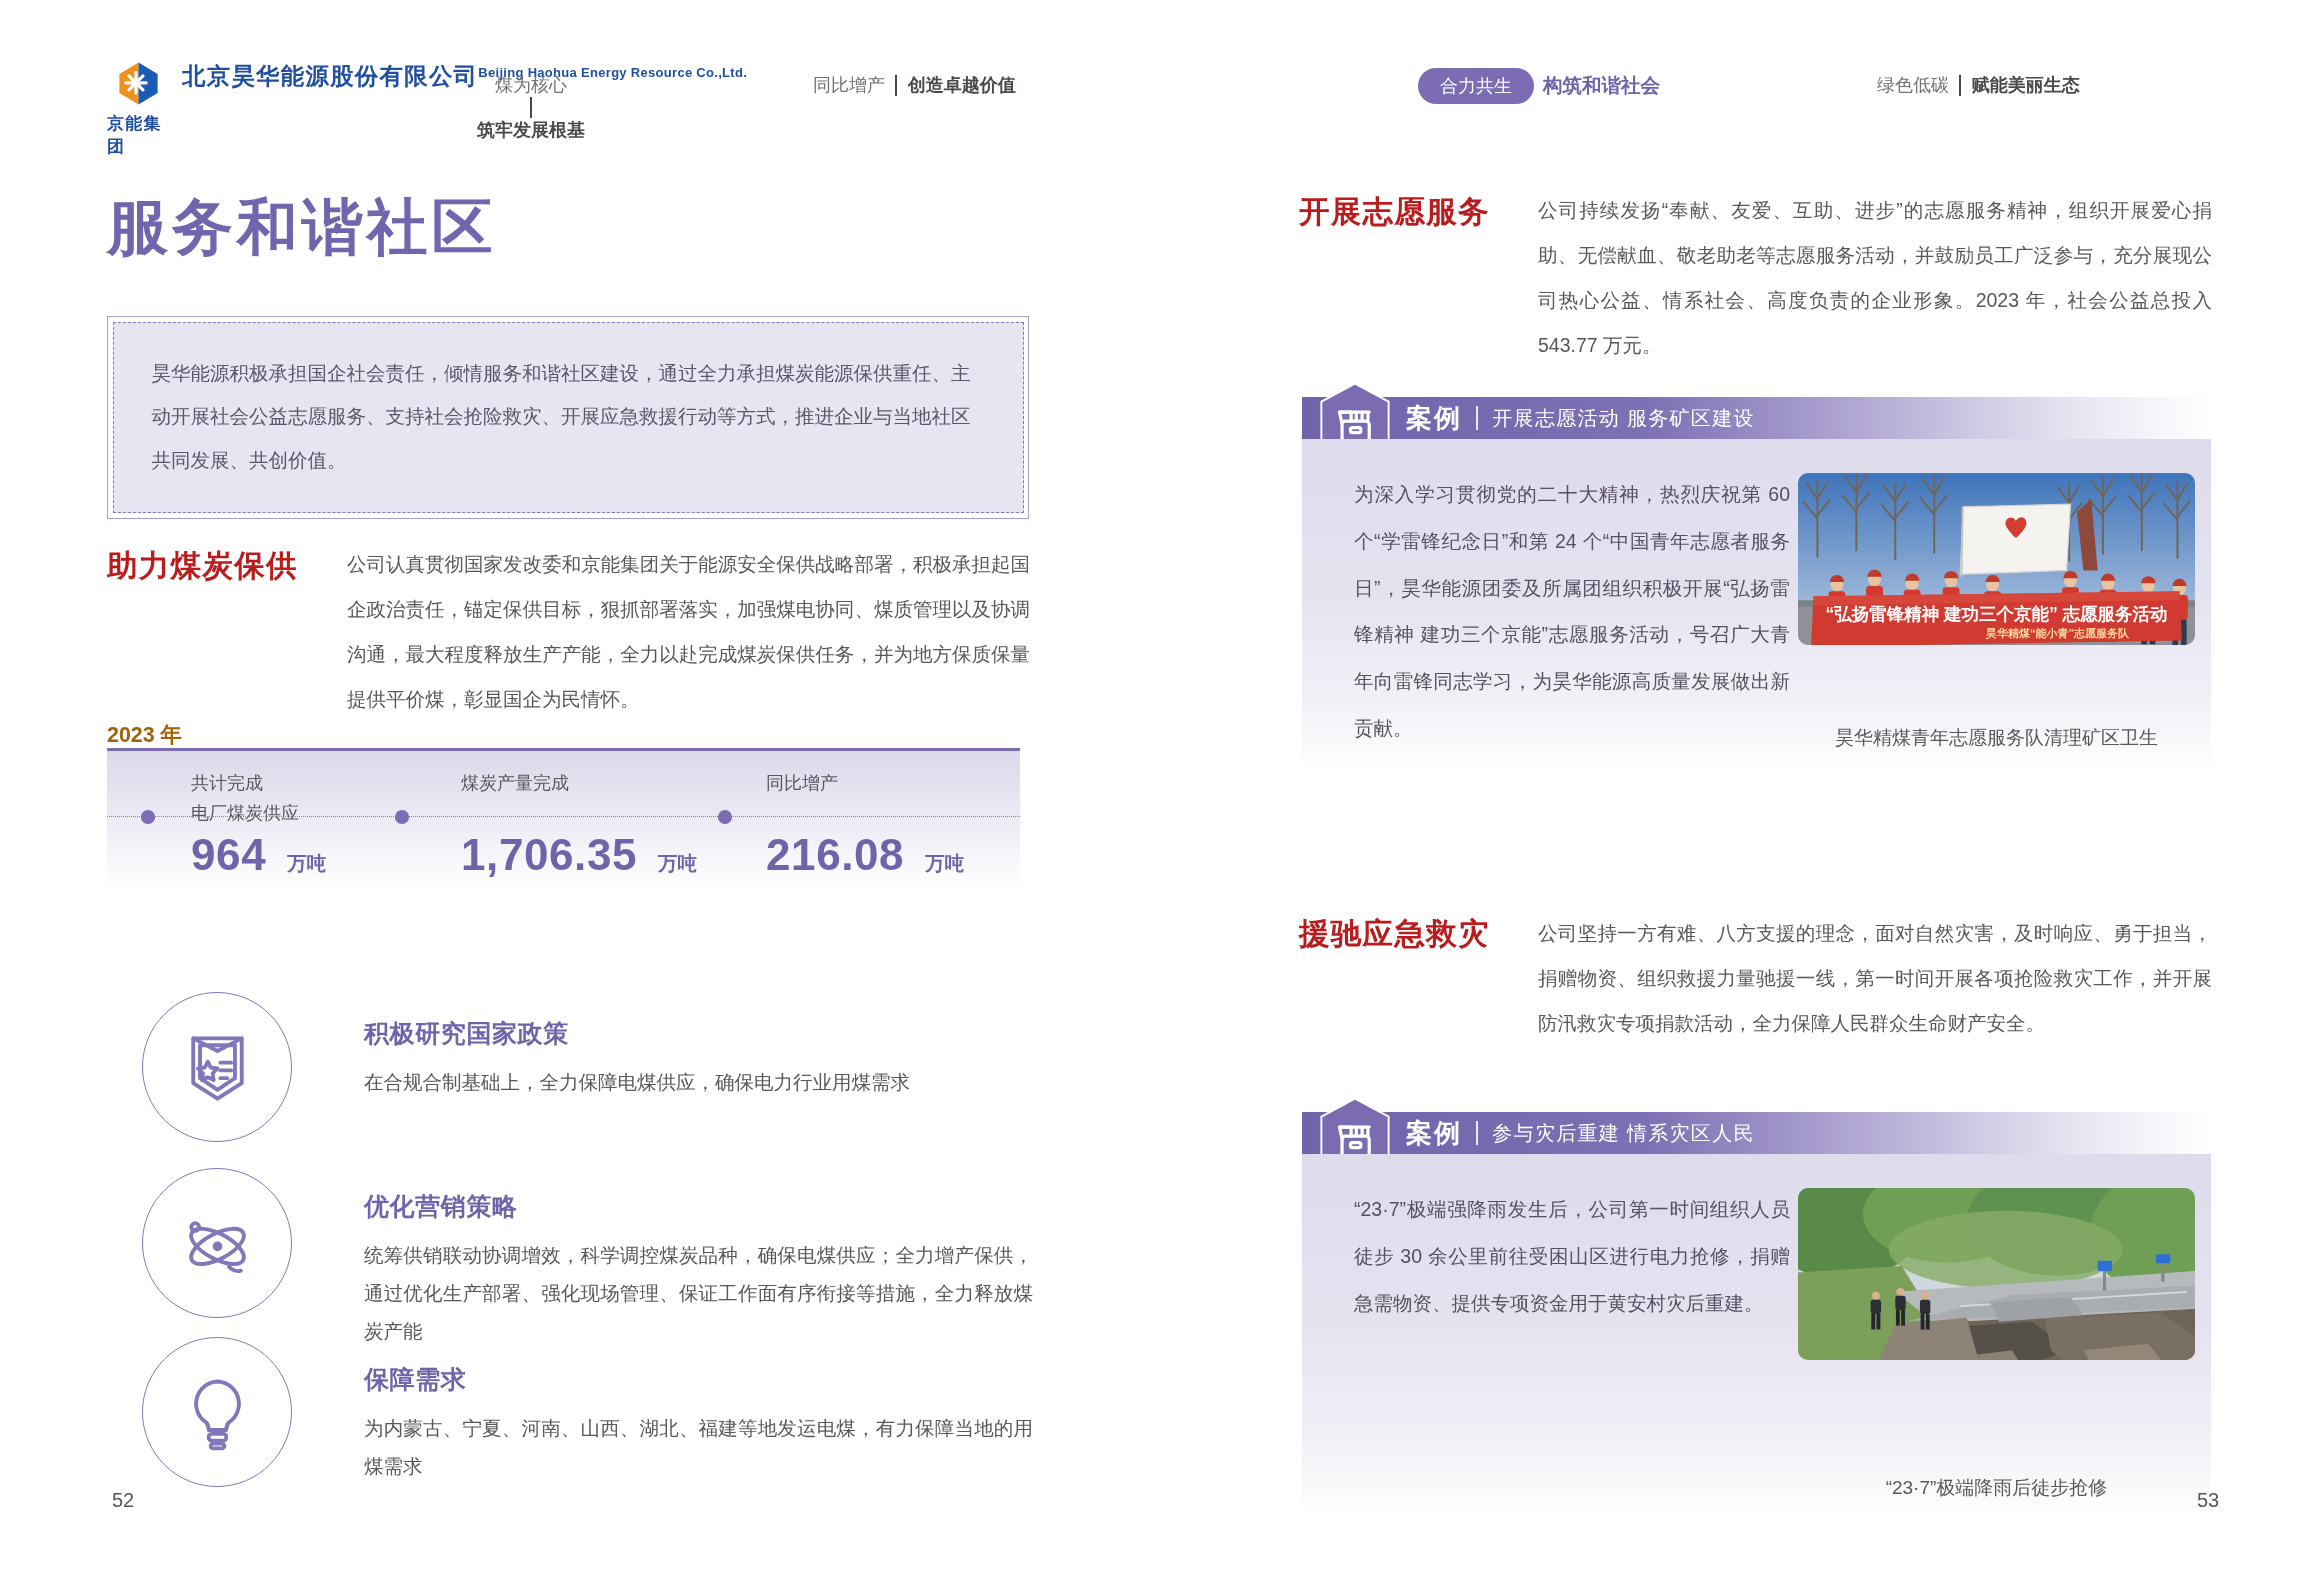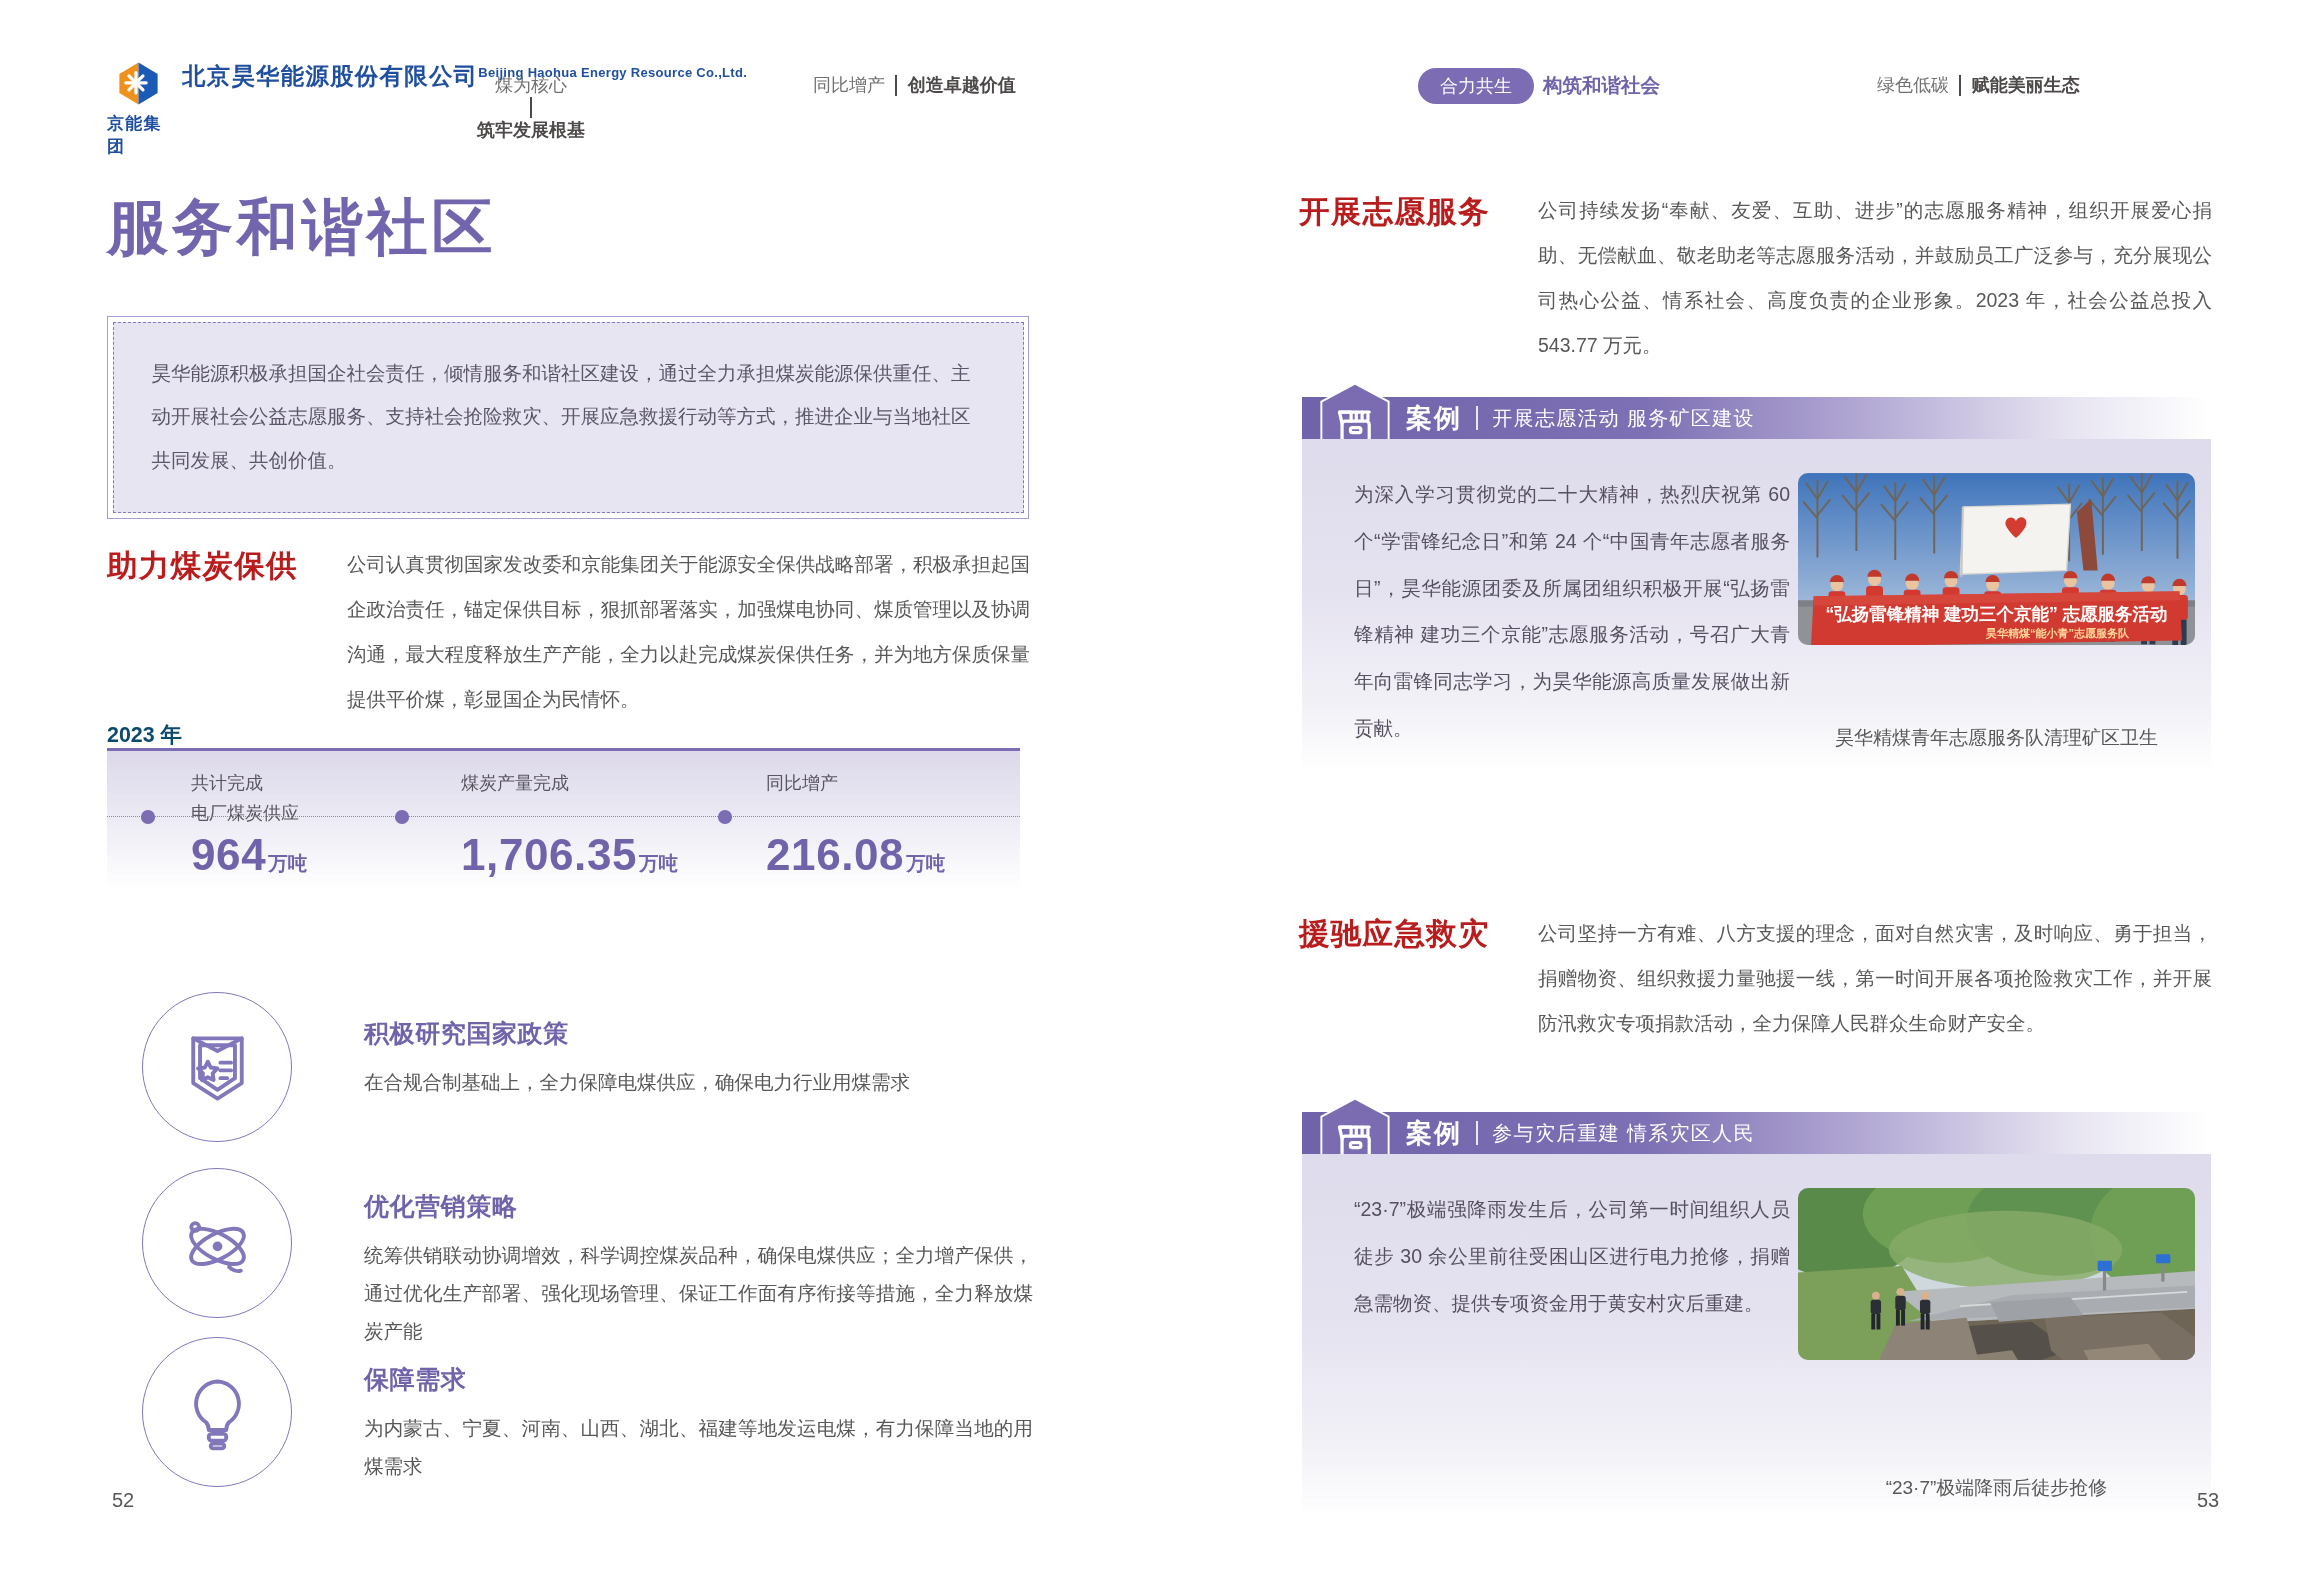--- a/index.html
+++ b/index.html
@@ -16,28 +16,28 @@
   .nav-sep{width:1.9px;height:21px;background:#4c4948;margin:0 10.4px;}
   .nav-label{font-weight:bold;color:#4c4948;}
   .nav-pill{background:#7b6cb3;color:#ffffff;border-radius:21px;padding:5.8px 22px;font-size:18px;}
   .nav-active-label{font-weight:bold;color:#7163aa;margin-left:9px;font-size:19.5px;}
   
   .page-title{position:absolute;left:107px;top:187px;font-size:61px;font-weight:900;color:#7365ad;letter-spacing:3.9px;}
   .intro-outer{position:absolute;left:107px;top:316px;width:922px;border:1.3px solid #a99ed0;box-sizing:border-box;padding:4.5px;background:#ffffff;}
   .intro-inner{border:1.3px dashed #8477bb;background:#e8e5f2;padding:29px 38px;font-size:19.5px;line-height:2.25;color:#5b5669;}
   .sec-heading{position:absolute;font-size:30.5px;font-weight:bold;color:#b91c1c;letter-spacing:1.3px;}
   .body-par{position:absolute;font-size:19.5px;line-height:2.3;color:#595757;text-align:justify;}
-  .year-label{position:absolute;left:107px;top:720px;font-size:21.4px;font-weight:bold;color:#0c4a6e;}
+  .year-label{position:absolute;left:107px;top:720px;font-size:21.4px;font-weight:bold;color:#a16207;}
   .stats{position:absolute;left:107px;top:748px;width:913px;height:149px;}
   .stats-topline{height:3.2px;background:#7b6cb3;}
   .stats-body{position:relative;height:146px;background:linear-gradient(180deg,#dcd8ea 0%,#eceaf4 45%,rgba(255,255,255,0) 95%);}
   .stat-label{position:absolute;top:18px;font-size:18px;color:#5a5660;line-height:1.65;}
   .stats-dotline{position:absolute;top:65px;left:0;width:913px;border-top:1.9px dotted #8e81c0;}
   .stat-dot{position:absolute;top:59px;width:13.6px;height:13.6px;border-radius:50%;background:#7b6cb3;}
-  .stat-value-wrap{position:absolute;top:79px;display:flex;align-items:baseline;gap:2px;}
+  .stat-value-wrap{position:absolute;top:79px;display:flex;align-items:baseline;gap:21px;}
   .stat-value{font-size:44px;font-weight:bold;color:#7163aa;letter-spacing:0.6px;}
   .stat-unit{font-size:19.5px;font-weight:bold;color:#7163aa;}
   .feature-circle{position:absolute;left:142px;width:148px;height:148px;border:1.9px solid #8377bb;border-radius:50%;
                   display:flex;align-items:center;justify-content:center;background:#ffffff;}
   .feature-text{position:absolute;left:364px;width:669px;}
   .feature-title{font-size:25px;font-weight:bold;color:#7163aa;margin-bottom:13px;letter-spacing:0.6px;}
   .feature-body{font-size:19.5px;line-height:1.95;color:#595757;text-align:justify;}
   .page-num{position:absolute;top:1489px;font-size:20px;color:#595757;}
   
   .case-box{position:absolute;left:1302px;width:909px;}

